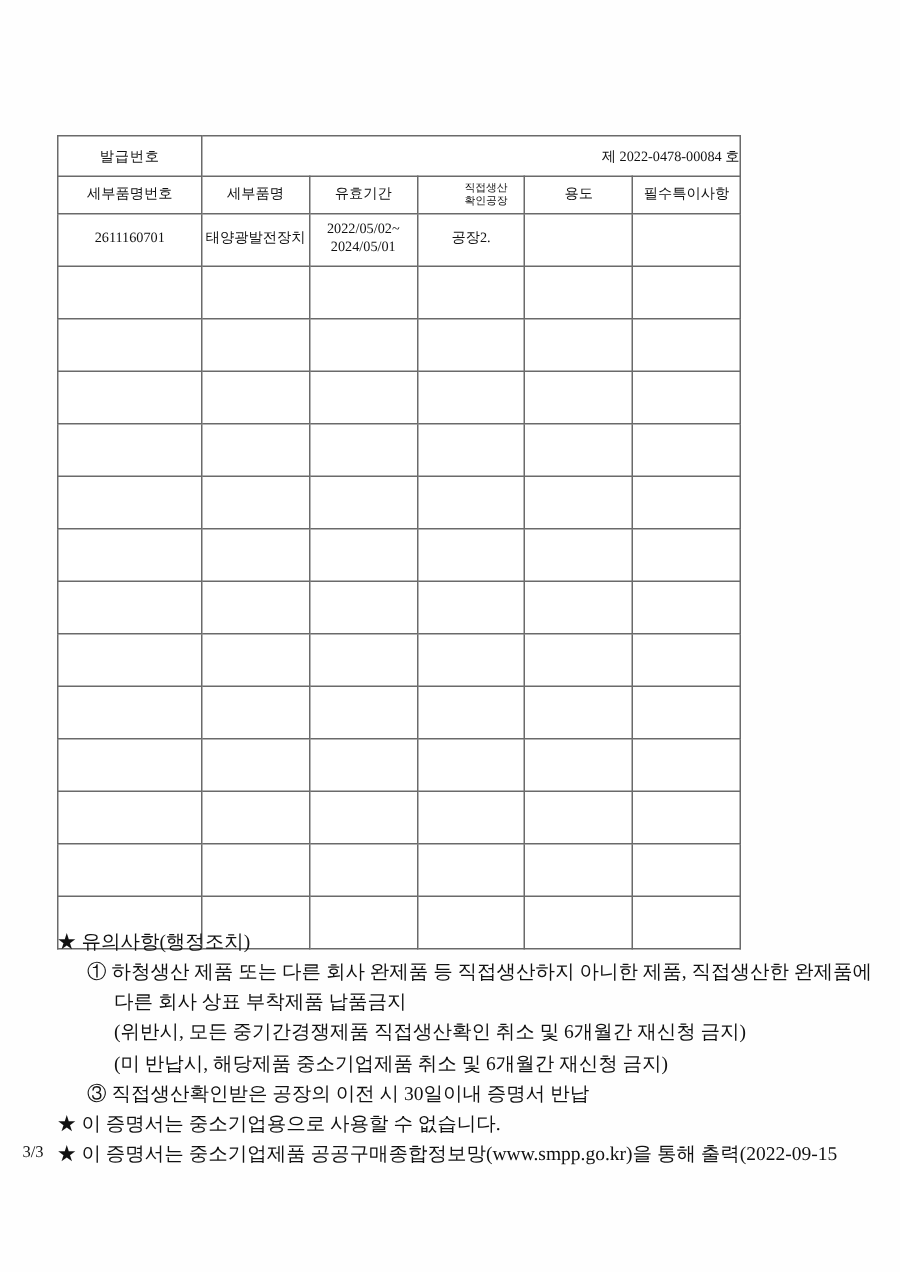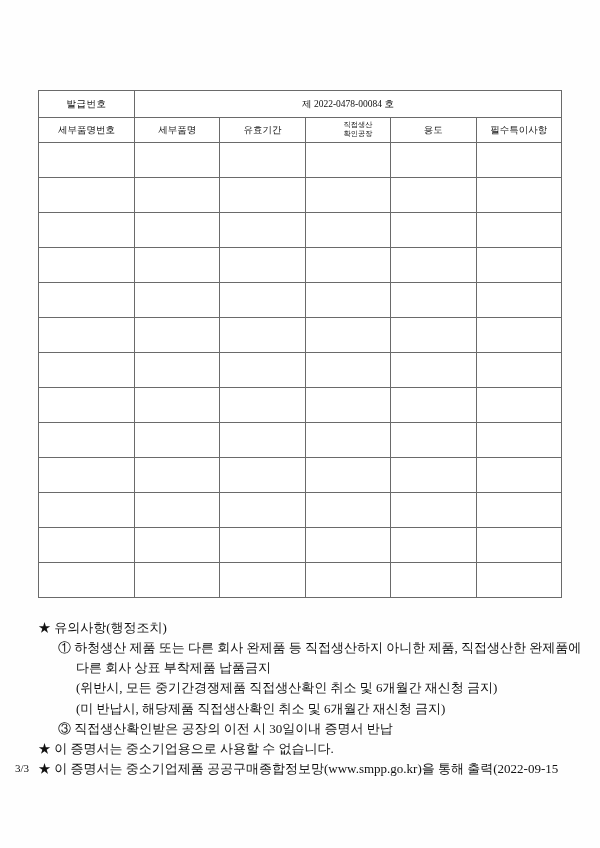--- a/index.html
+++ b/index.html
@@ -20,42 +20,42 @@
     left: 0;
     top: 0;
     width: 600px;
     height: 848px;
     background: #fefefe;
   }
   .doc-table {
     position: absolute;
     left: 38px;
     top: 90px;
-    width: 524px;
+    width: 456px;
     border-collapse: collapse;
     table-layout: fixed;
   }
   .doc-table td, .doc-table th {
     border: 1px solid #6a6a6a;
     padding: 0;
     vertical-align: middle;
     font-weight: normal;
     font-size: 9.5px;
     color: #111;
     background: #ffffff;
   }
   .lbl-cell {
     background: #dbe4f0;
     text-align: center;
     font-size: 10px;
     letter-spacing: 0.5px;
     height: 26px;
   }
   .val-cell {
-    text-align: center;
+    text-align: right;
     padding-left: 8px;
     font-size: 10px;
     height: 26px;
   }
   .hdr-cell {
     background: #dbe4f0;
     text-align: center;
     font-size: 9.5px;
     height: 24px;
     line-height: 1.15;
@@ -122,20 +122,31 @@
         <td class="hdr-cell" style="width:95px">세부품명번호</td>
         <td class="hdr-cell" style="width:145px">세부품명</td>
         <td class="hdr-cell" style="width:64px">유효기간</td>
         <td class="hdr-cell small" style="width:42px">
             <span style="display:block">직접생산</span>
             <span style="display:block">확인공장</span>
           </td>
         <td class="hdr-cell" style="width:42px">용도</td>
         <td class="hdr-cell" style="width:136px">필수특이사항</td>
       </tr>
+      <tr>
+        <td class="data-cell">2611160701</td>
+        <td class="data-cell left">태양광발전장치</td>
+        <td class="data-cell">
+            <span style="display:block">2022/05/02~</span>
+            <span style="display:block">2024/05/01</span>
+          </td>
+        <td class="data-cell">공장2.</td>
+        <td class="data-cell"></td>
+        <td class="data-cell"></td>
+      </tr>
       <tr class="empty-row">
           <td></td>
           <td></td>
           <td></td>
           <td></td>
           <td></td>
           <td></td>
         </tr>
       <tr class="empty-row">
           <td></td>
@@ -234,21 +245,21 @@
           <td></td>
         </tr>
     </tbody>
   </table>
 
   <div class="notes">
     <div class="line ind1">★ 유의사항(행정조치)</div>
     <div class="line ind2">① 하청생산 제품 또는 다른 회사 완제품 등 직접생산하지 아니한 제품, 직접생산한 완제품에</div>
     <div class="line ind3">다른 회사 상표 부착제품 납품금지</div>
     <div class="line ind4">(위반시, 모든 중기간경쟁제품 직접생산확인 취소 및 6개월간 재신청 금지)</div>
-    <div class="line ind4">(미 반납시, 해당제품 직접생산확인 취소 및 6개월간 재신청 금지)</div>
+    <div class="line ind4">(미 반납시, 해당제품 중소기업제품 취소 및 6개월간 재신청 금지)</div>
     <div class="line ind2">③ 직접생산확인받은 공장의 이전 시 30일이내 증명서 반납</div>
     <div class="line ind1">★ 이 증명서는 중소기업용으로 사용할 수 없습니다.</div>
     <div class="line ind1">★ 이 증명서는 중소기업제품 공공구매종합정보망(www.smpp.go.kr)을 통해 출력(2022-09-15</div>
   </div>
 
   <div class="pagenum">3/3</div>
 
 </div>
 
 </body></html>

